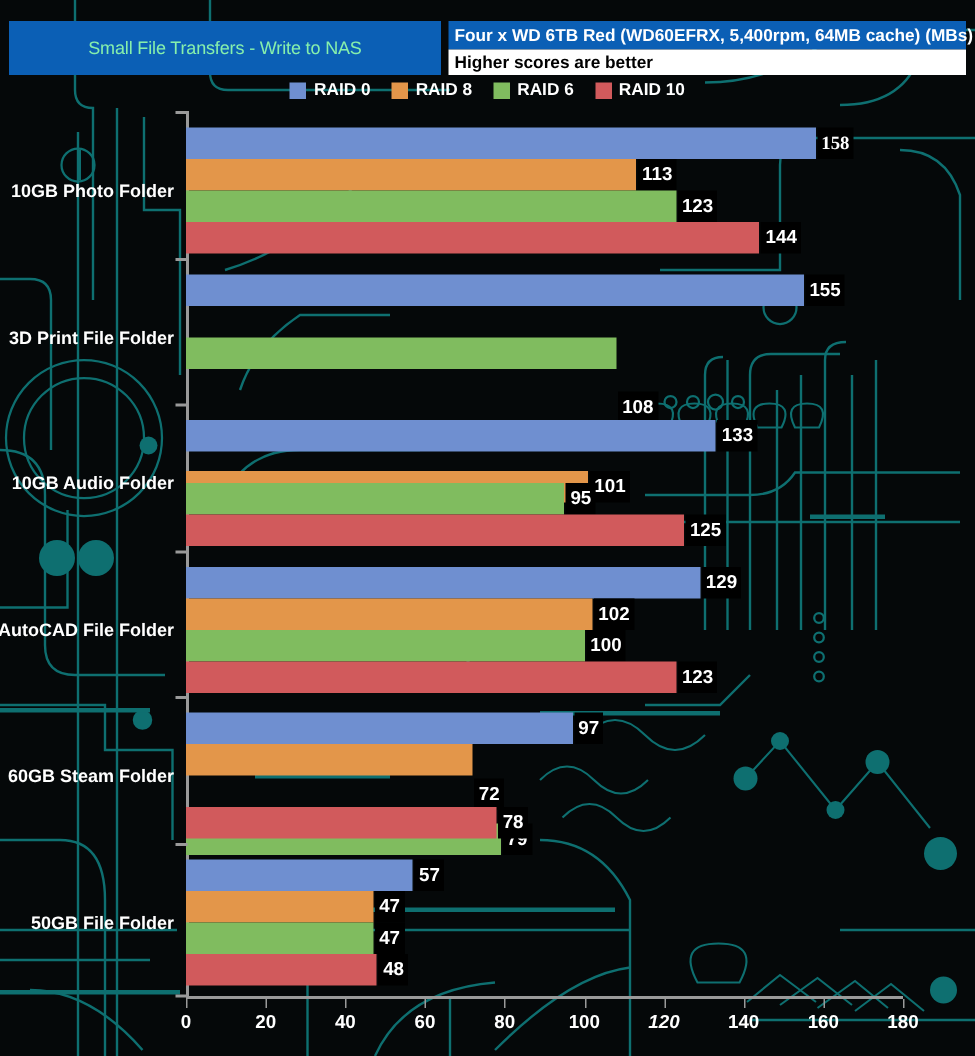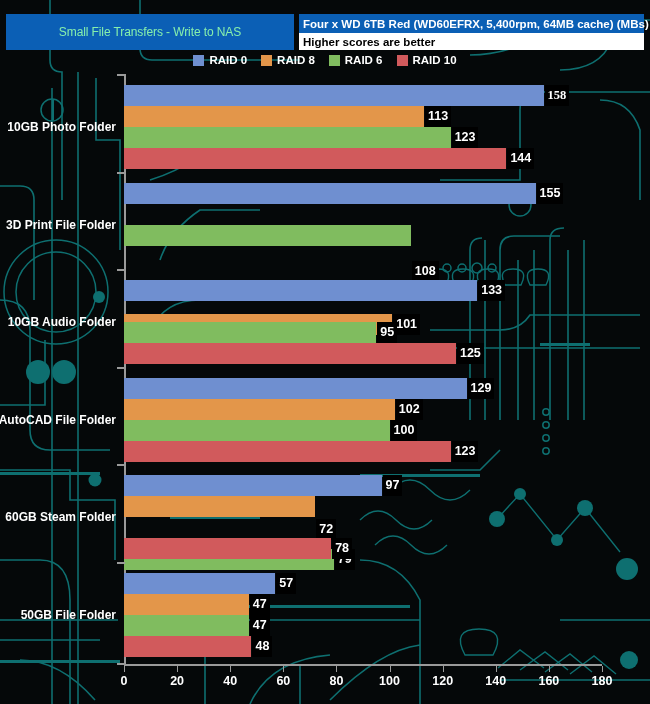--- a/index.html
+++ b/index.html
@@ -323,21 +323,21 @@
       <div class="xlabel" style="left: 177.111px;">20</div>
       <div class="tick-x" style="left: 230.222px;"></div>
       <div class="xlabel" style="left: 230.222px;">40</div>
       <div class="tick-x" style="left: 283.333px;"></div>
       <div class="xlabel" style="left: 283.333px;">60</div>
       <div class="tick-x" style="left: 336.444px;"></div>
       <div class="xlabel" style="left: 336.444px;">80</div>
       <div class="tick-x" style="left: 389.556px;"></div>
       <div class="xlabel" style="left: 389.556px;">100</div>
       <div class="tick-x" style="left: 442.667px;"></div>
-      <div class="xlabel" style="left: 442.667px;">120</div>
+      <div class="xlabel" style="left: 442.667px; font-style: italic;">120</div>
       <div class="tick-x" style="left: 495.778px;"></div>
       <div class="xlabel" style="left: 495.778px;">140</div>
       <div class="tick-x" style="left: 548.889px;"></div>
       <div class="xlabel" style="left: 548.889px;">160</div>
       <div class="tick-x" style="left: 602px;"></div>
       <div class="xlabel" style="left: 602px;">180</div>
     </div>
 
 </div>
 

